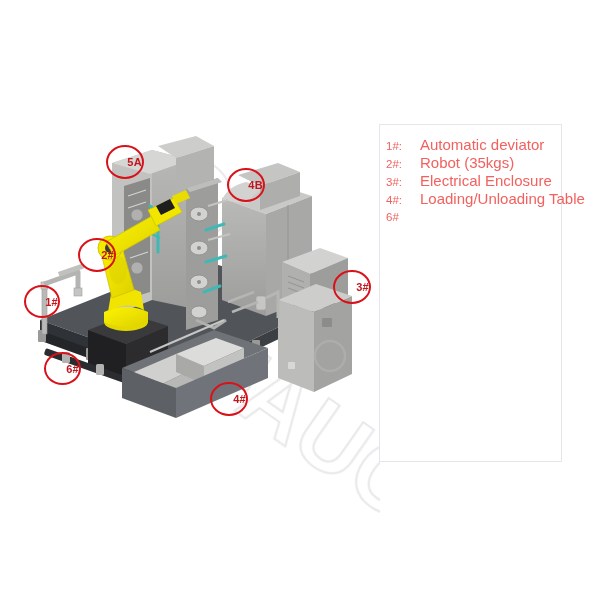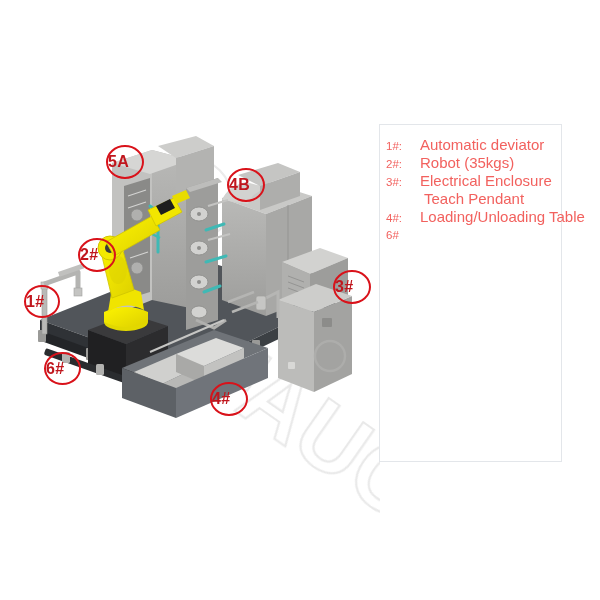--- a/index.html
+++ b/index.html
@@ -65,25 +65,25 @@
     height: 600px;
   }
   #scene-svg { display: block; }
 
   
   .callout {
     position: absolute;
     border: 2.2px solid #d9121a;
     border-radius: 50%;
     color: #c0161d;
-    font-size: 16px;
+    font-size: 11px;
     font-weight: bold;
     display: flex;
     align-items: center;
-    justify-content: flex-start;
+    justify-content: flex-end;
     letter-spacing: 0.3px;
     background: transparent;
     box-sizing: border-box;
   }
 </style>
 </head>
 <body>
 
 <div id="stage">
 
@@ -337,24 +337,20 @@
       <div class="legend-row">
         <span class="legend-key">2#:</span>
         <span class="legend-val">Robot (35kgs)</span>
       </div>
 
       <div class="legend-row">
         <span class="legend-key">3#:</span>
         <span class="legend-val">Electrical Enclosure</span>
       </div>
 
-      <div class="legend-row indent">
-        <span class="legend-key"></span>
-        <span class="legend-val">Teach Pendant</span>
-      </div>
 
       <div class="legend-row">
         <span class="legend-key">4#:</span>
         <span class="legend-val">Loading/Unloading Table</span>
       </div>
 
 
 
       <div class="legend-row">
         <span class="legend-key">6#</span>

